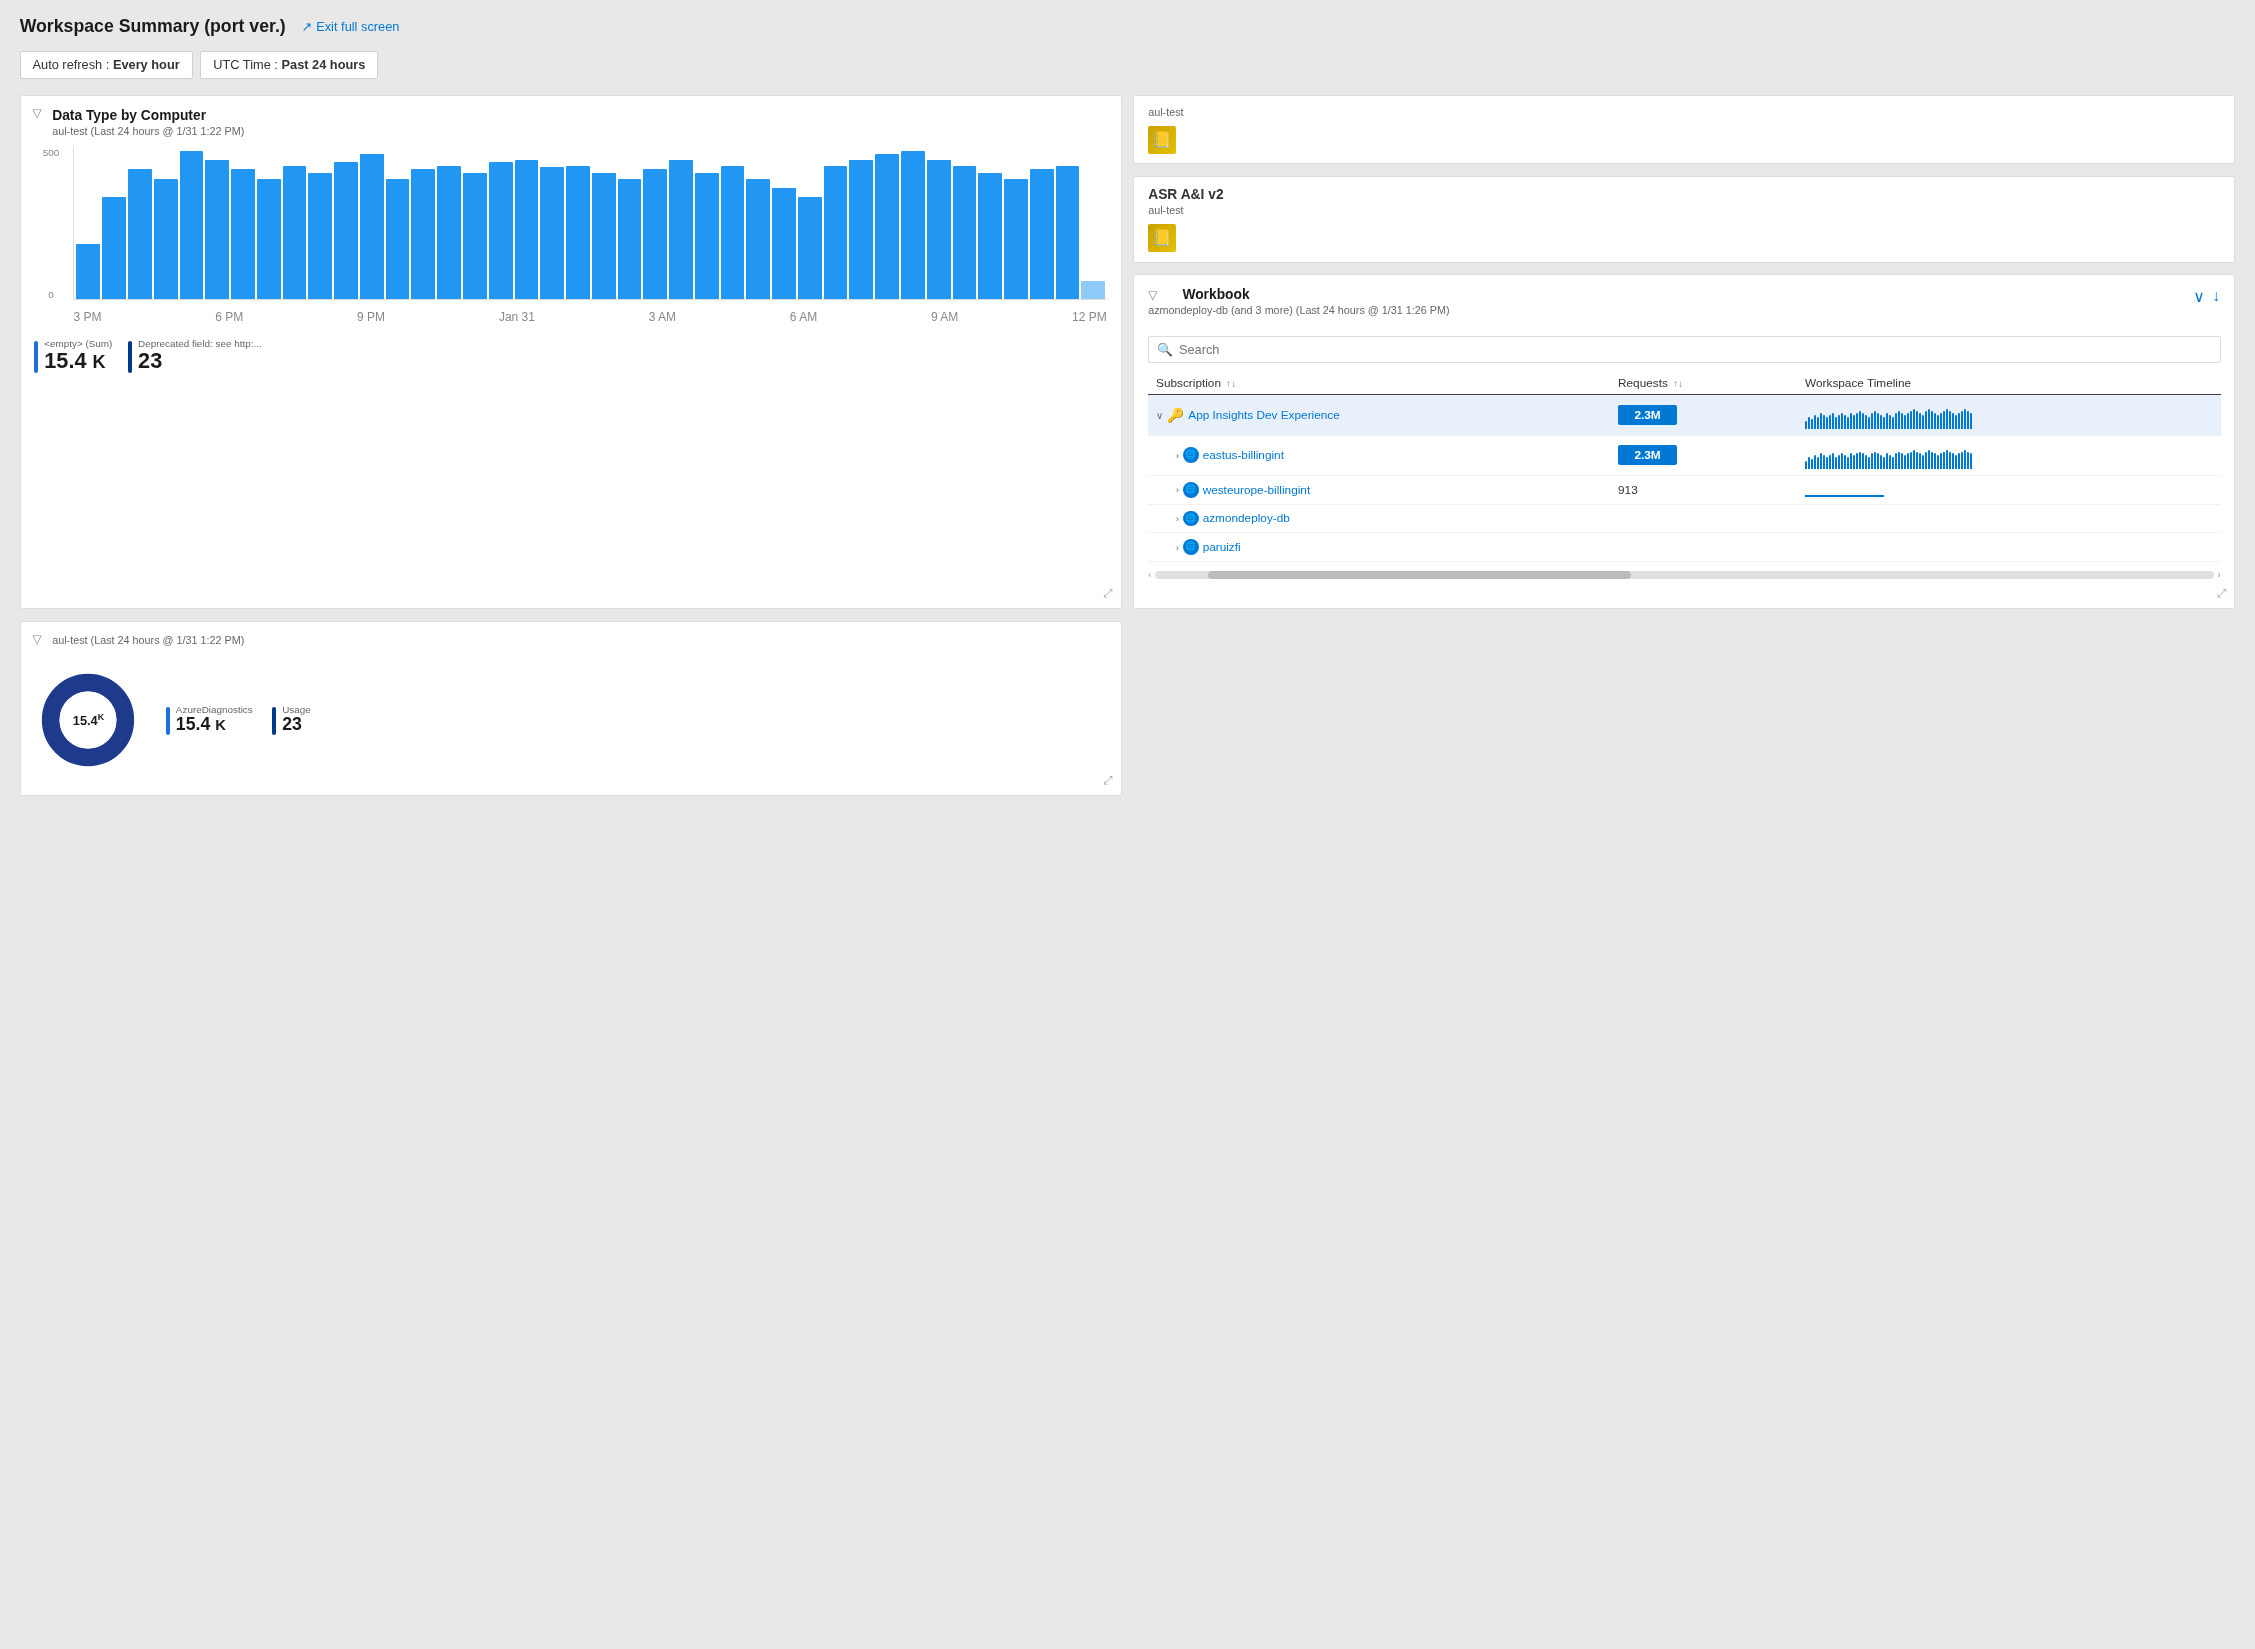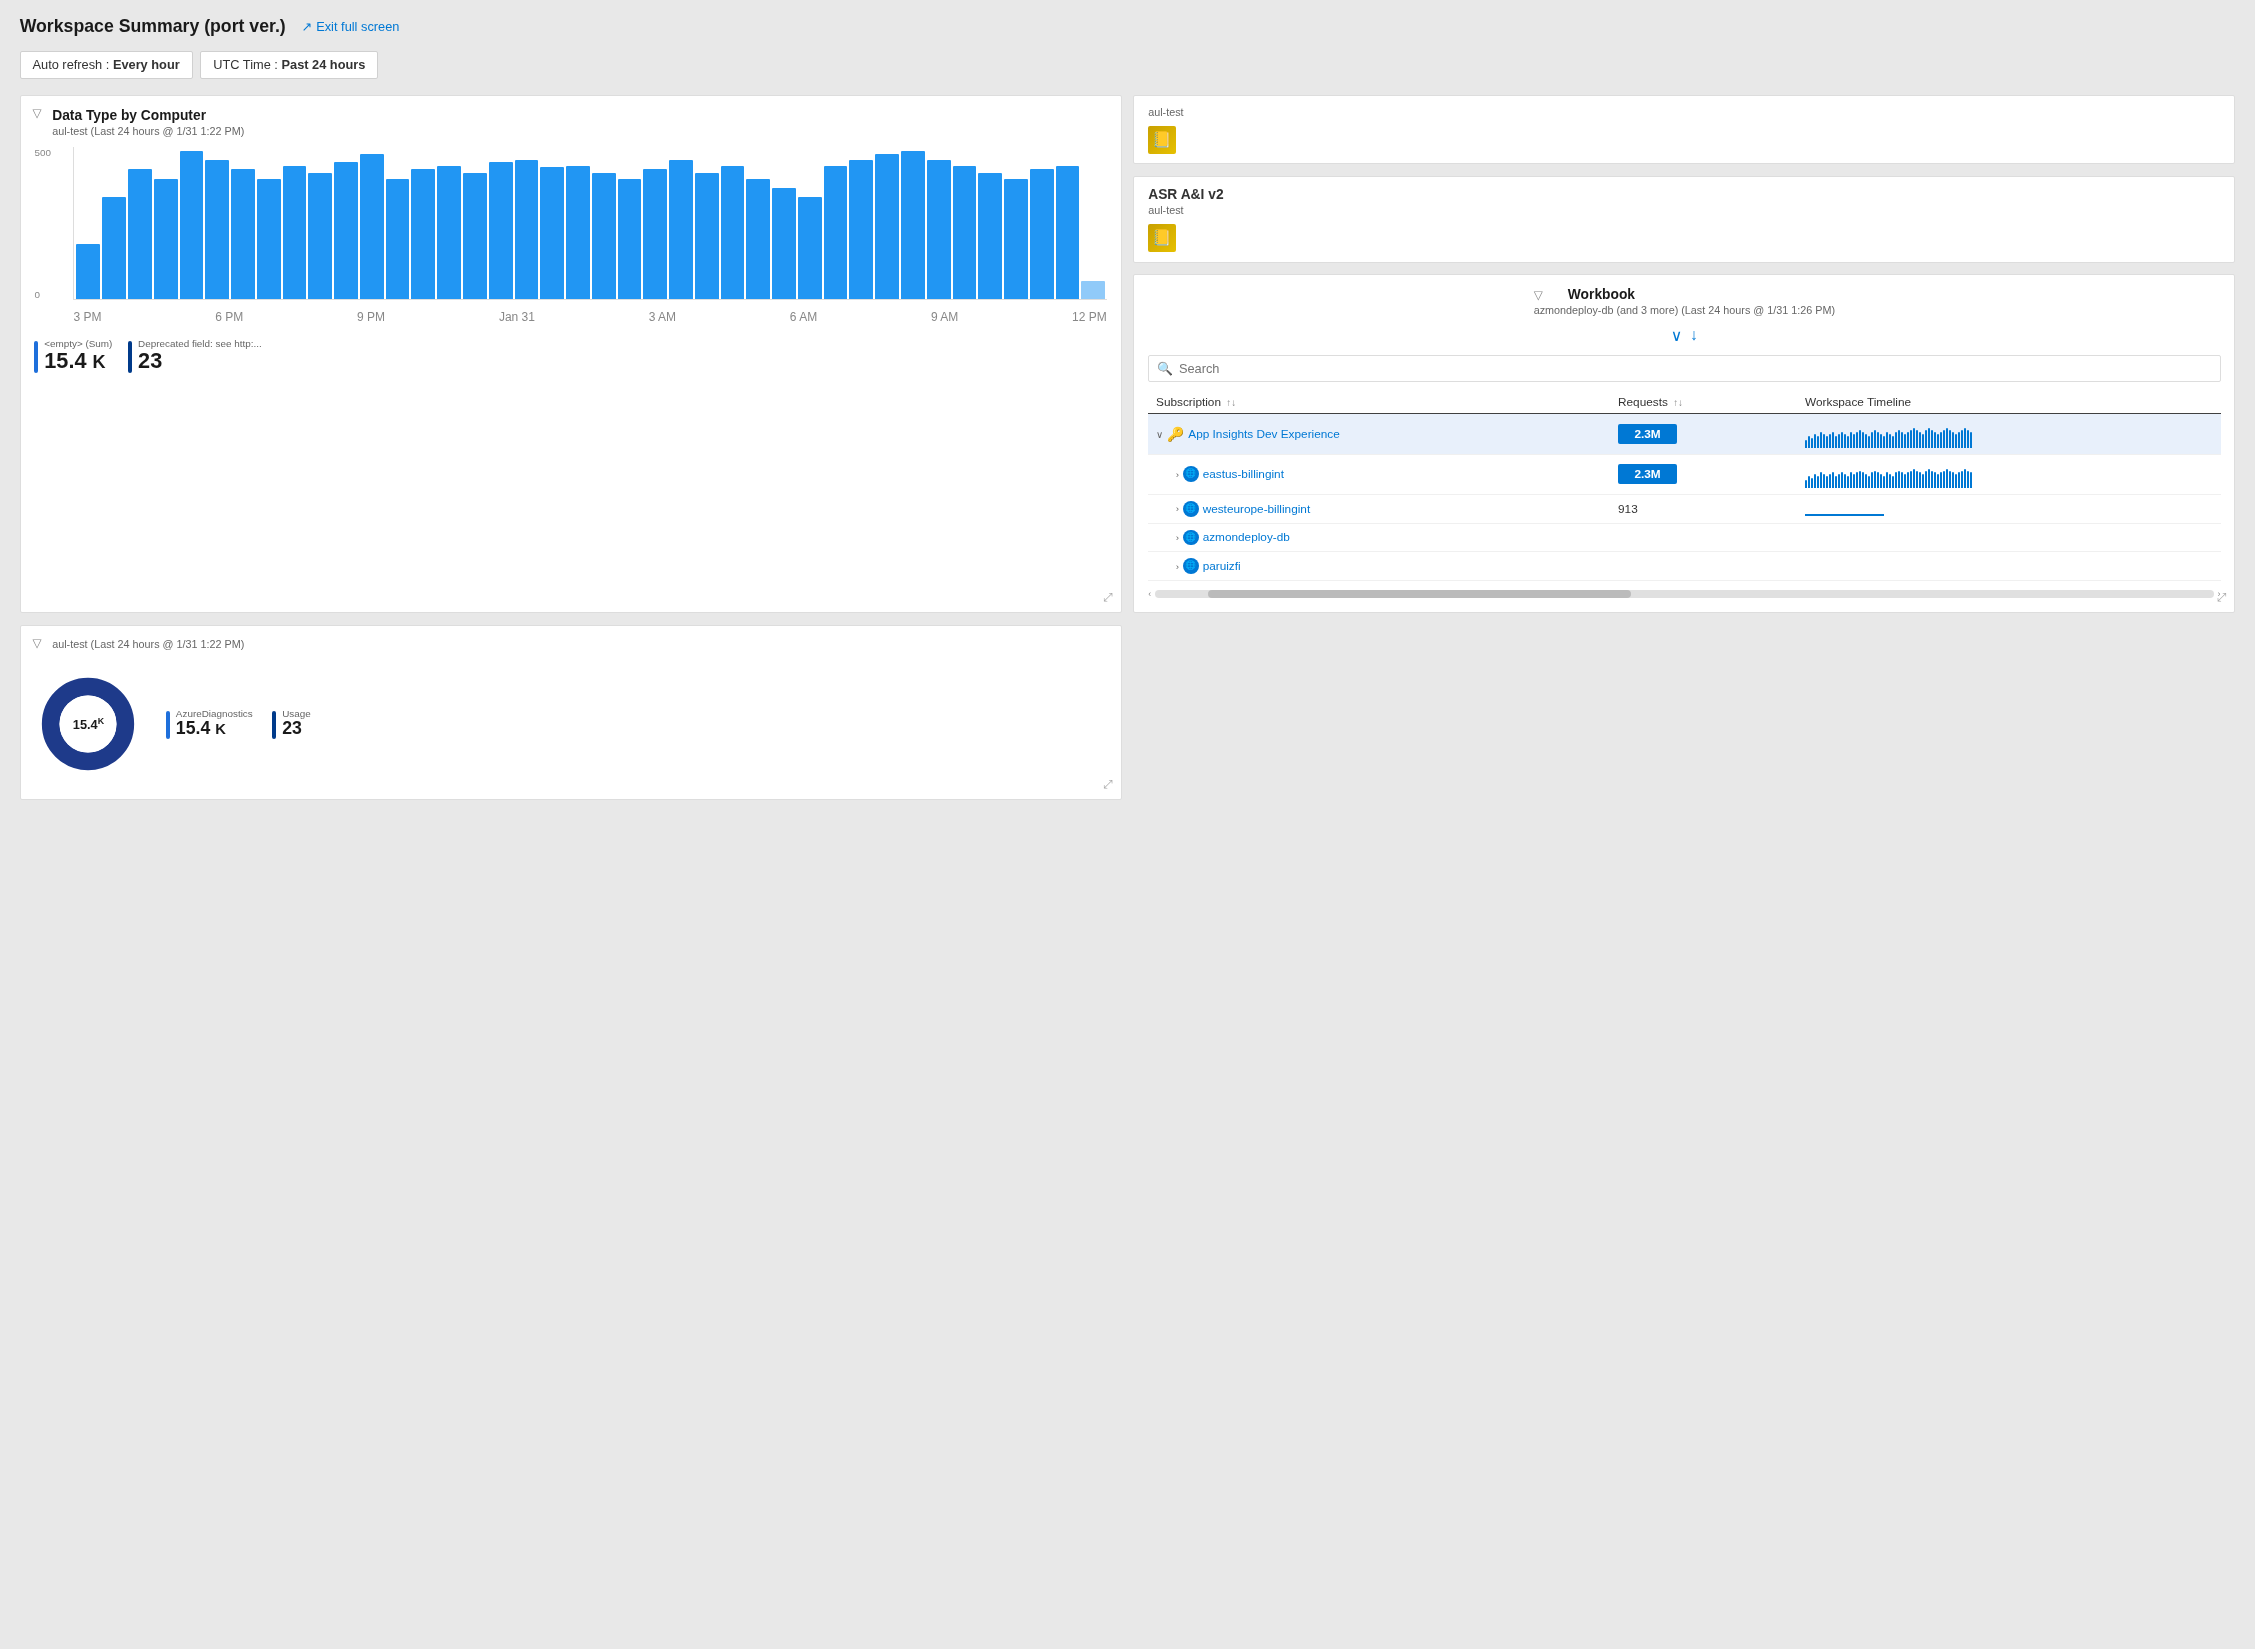--- a/index.html
+++ b/index.html
@@ -96,21 +96,21 @@
       position: absolute;
       left: 0;
       top: 0;
       bottom: 23.6px;
       width: 37px;
       display: flex;
       flex-direction: column;
       justify-content: space-between;
       font-size: 9.9px;
       color: #888;
-      text-align: left;
+      text-align: center;
       padding-right: 3.9px;
     }
     .chart-bars-container {
       position: absolute;
       left: 39px;
       right: 0;
       top: 0;
       bottom: 23.6px;
       display: flex;
       align-items: flex-end;
@@ -192,24 +192,23 @@
       font-size: 15.8px;
       cursor: pointer;
     }
     .workbook-panel {
       display: flex;
       flex-direction: column;
       height: 100%;
     }
     .wb-header {
       display: flex;
-      align-items: center;
+      align-items: flex-start;
       justify-content: space-between;
       margin-bottom: 9.9px;
-      flex-direction: column;
     }
     .wb-title-area {}
     .wb-actions {
       display: flex;
       gap: 7.9px;
       color: #0078d4;
       font-size: 15.8px;
       cursor: pointer;
     }
     .search-box {

